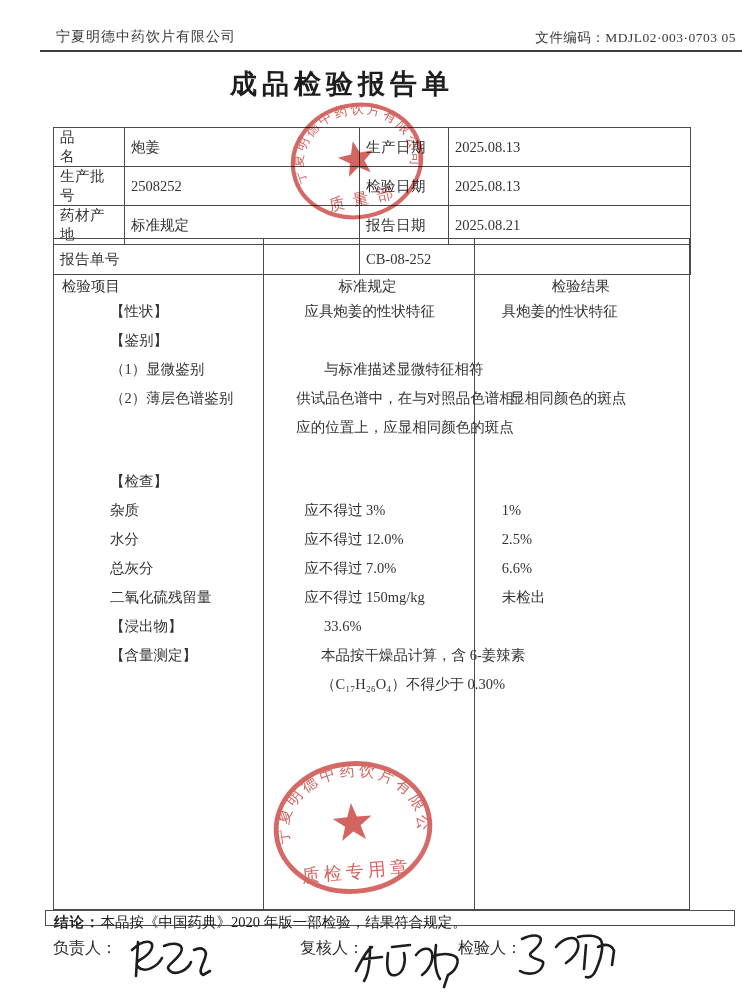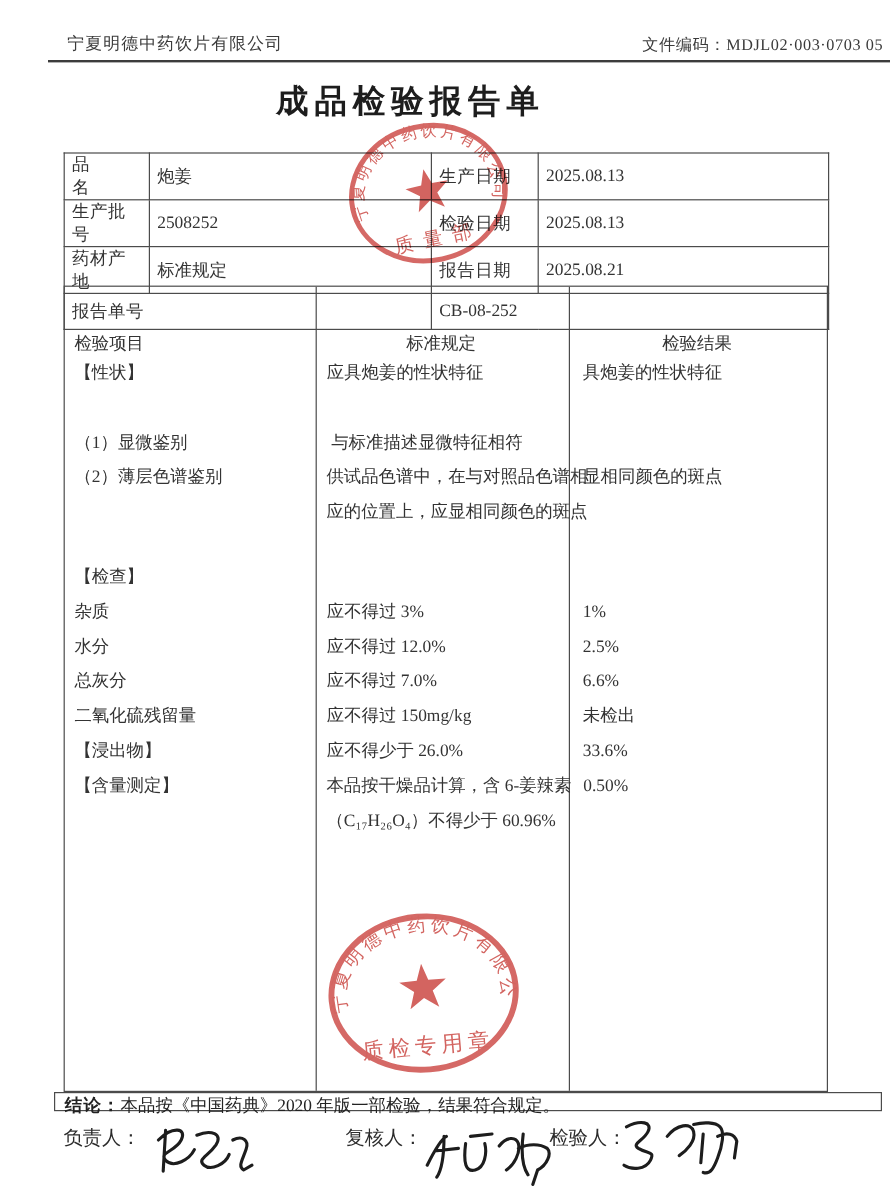--- a/index.html
+++ b/index.html
@@ -23,21 +23,21 @@
   .spec{left:53px;top:238px;width:637px;height:672px;border:1.5px solid #4b4b4b;box-sizing:border-box;}
   .spec .vline{position:absolute;top:0;bottom:0;width:0;border-left:1.5px solid #4b4b4b;}
   .spec .v1{left:209px;} .spec .v2{left:420px;}
   .spec-head{position:absolute;top:10px;left:0;width:100%;display:flex;font-size:14.5px;color:#333;margin-top:28px;}
   .spec-head .h0{width:209px;padding-left:8px;box-sizing:border-box;text-align:left;}
   .spec-head .h1{width:211px;text-align:center;}
   .spec-head .h2{width:217px;text-align:center;}
   .spec-body{position:absolute;top:58px;left:0;width:100%;}
   .spec-row{display:flex;font-size:14.5px;color:#333;}
   .spec-cell{box-sizing:border-box;}
-  .spec-cell.c0{width:209px;padding-left:8px;}
+  .spec-cell.c0{width:209px;padding-left:8px;margin-left:48px;}
   .spec-cell.c1{width:211px;padding-left:10px;}
   .spec-cell.c2{width:217px;padding-left:13px;}
   .spec-cell .line{line-height:29px;height:29px;white-space:nowrap;}
   
   .stamp{mix-blend-mode:multiply;opacity:.82;}
   .stamp text{font-family:"Liberation Sans","DejaVu Sans",sans-serif;}
   
   .concl{left:45px;top:910px;width:690px;height:16px;border:1.5px solid #4b4b4b;box-sizing:border-box;
     font-size:14.5px;line-height:23px;padding-left:8px;color:#222;}
   .concl b{letter-spacing:1px;}
@@ -102,20 +102,23 @@
           <div class="line">【性状】</div>
         </div>
         <div class="spec-cell c1">
           <div class="line">应具炮姜的性状特征</div>
         </div>
         <div class="spec-cell c2">
           <div class="line">具炮姜的性状特征</div>
         </div>
       </div>
       <div class="spec-row">
+        <div class="spec-cell c0">
+          <div class="line">【鉴别】</div>
+        </div>
         <div class="spec-cell c1">
           <div class="line"></div>
         </div>
         <div class="spec-cell c2">
           <div class="line"></div>
         </div>
       </div>
       <div class="spec-row">
         <div class="spec-cell c0">
           <div class="line">（1）显微鉴别</div>
@@ -188,37 +191,31 @@
           <div class="line">应不得过 150mg/kg</div>
         </div>
         <div class="spec-cell c2">
           <div class="line">未检出</div>
         </div>
       </div>
       <div class="spec-row">
         <div class="spec-cell c0">
           <div class="line">【浸出物】</div>
         </div>
-        <div class="spec-cell c1">
-          <div class="line">应不得少于 26.0%</div>
-        </div>
         <div class="spec-cell c2">
           <div class="line">33.6%</div>
         </div>
       </div>
       <div class="spec-row">
         <div class="spec-cell c0">
           <div class="line">【含量测定】</div>
         </div>
         <div class="spec-cell c1">
           <div class="line">本品按干燥品计算，含 6-姜辣素</div>
-          <div class="line">（C₁₇H₂₆O₄）不得少于 60.96%</div>
-        </div>
-        <div class="spec-cell c2">
-          <div class="line">0.50%</div>
+          <div class="line">（C₁₇H₂₆O₄）不得少于 0.30%</div>
         </div>
       </div>
     </div>
 </div>
 
 <svg class="abs stamp" style="left:287px;top:97px;" width="140" height="128" viewBox="0 0 200 180">
   <g transform="rotate(-12 100 90)">
     <ellipse cx="100" cy="90" rx="92" ry="80" fill="none" stroke="#cc4844" stroke-width="6"></ellipse>
     <path id="arcTop" d="M 26.7,113.3 A 78,68 0 1 1 173.3,113.3" fill="none"></path>
     <text font-size="19" fill="#c9423d">
@@ -239,21 +236,21 @@
     <polygon fill="#c9423d" points="100,55 105.9,71.9 123.8,72.3 109.5,83.1 114.7,100.2 100,90 85.3,100.2 90.5,83.1 76.2,72.3 94.1,71.9"></polygon>
     <text x="100" y="146" text-anchor="middle" font-size="22" letter-spacing="5" fill="#c9423d">质检专用章</text>
   </g>
 </svg>
 
 <div class="abs concl">
   <b>结论：</b><span>本品按《中国药典》2020 年版一部检验，结果符合规定。</span>
 </div>
 
 <div class="abs sig-label" style="left:53px;">负责人：</div>
-<div class="abs sig-label" style="left:288px;font-family:Liberation Serif, serif;">复核人：</div>
+<div class="abs sig-label" style="left:300px;font-family:Liberation Serif, serif;">复核人：</div>
 <div class="abs sig-label" style="left:458px;">检验人：</div>
 
 <svg class="sig-svg" style="left:118px;top:930px;" width="100" height="58" viewBox="0 0 100 58">
   <path d="M14,20 C26,8 38,10 33,20 C28,30 14,30 20,37 C27,44 40,36 44,28 M20,12 L18,46 M46,16 C58,11 68,15 62,24 C55,34 46,36 52,41 C58,46 70,40 73,32 M76,20 C84,16 90,20 87,28 C84,37 80,42 85,45 L92,41"></path>
 </svg>
 <svg class="sig-svg" style="left:348px;top:935px;" width="118" height="58" viewBox="0 0 118 58">
   <path d="M8,36 C14,24 20,14 24,12 M16,24 L34,22 M22,12 C22,28 20,40 16,46 M40,18 C38,34 40,42 48,40 C56,38 58,26 56,18 M44,12 L62,10 M68,20 C74,12 82,12 84,18 C86,26 80,36 74,40 M88,10 C86,26 88,38 92,44 M84,22 C92,18 102,18 108,22 C112,26 108,36 100,40 L96,52"></path>
 </svg>
 <svg class="sig-svg" style="left:512px;top:925px;" width="112" height="64" viewBox="0 0 112 64">
   <path d="M10,14 C22,8 32,10 28,18 C24,26 14,28 20,32 C28,37 34,34 30,42 C26,50 14,50 8,46 M44,22 C52,12 64,10 66,18 C68,26 60,34 54,38 M66,12 C74,10 84,10 88,14 C92,18 90,30 86,40 C83,48 80,54 74,52 M74,20 L72,44 M86,22 C94,18 100,20 102,26 L100,40"></path>

